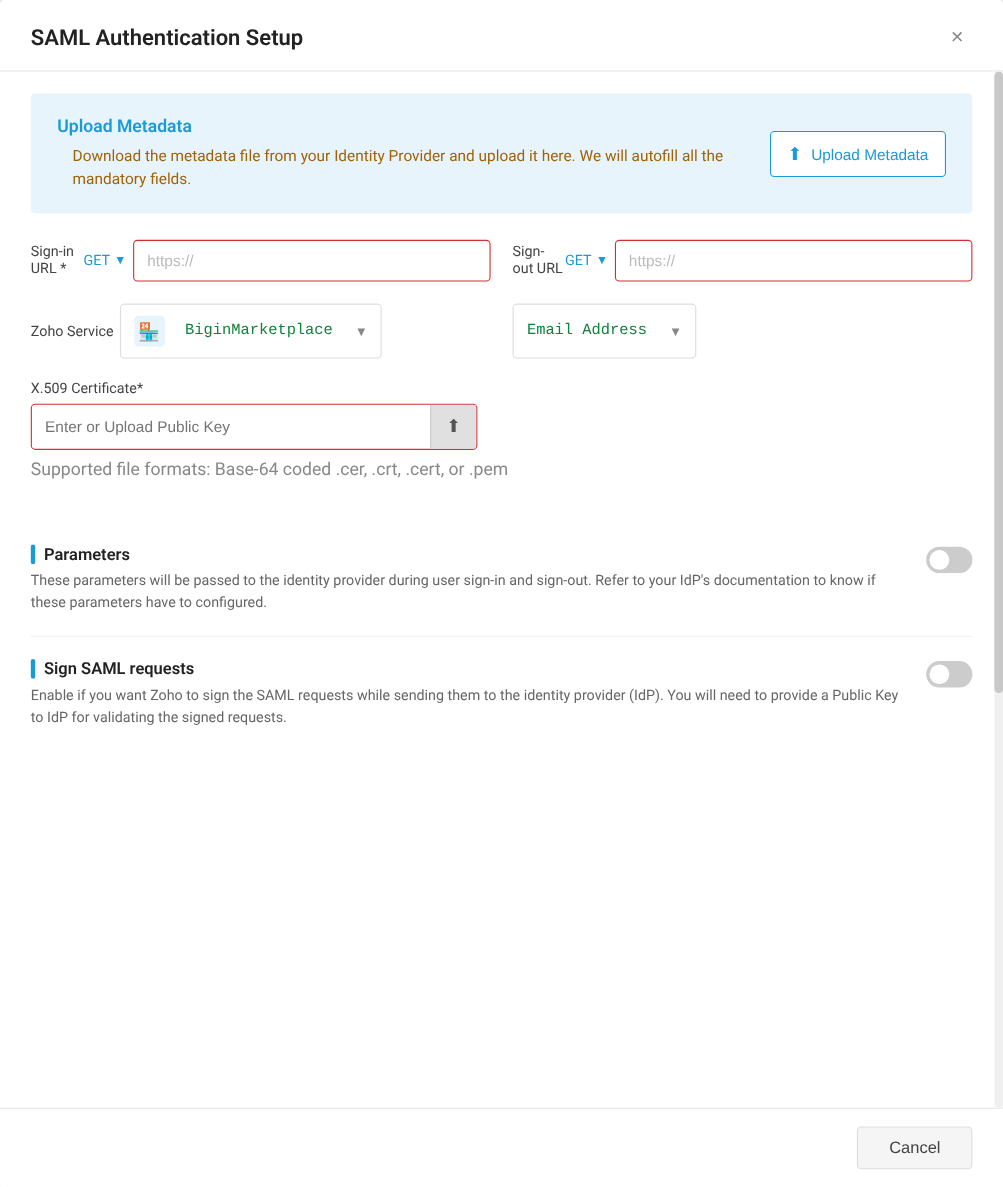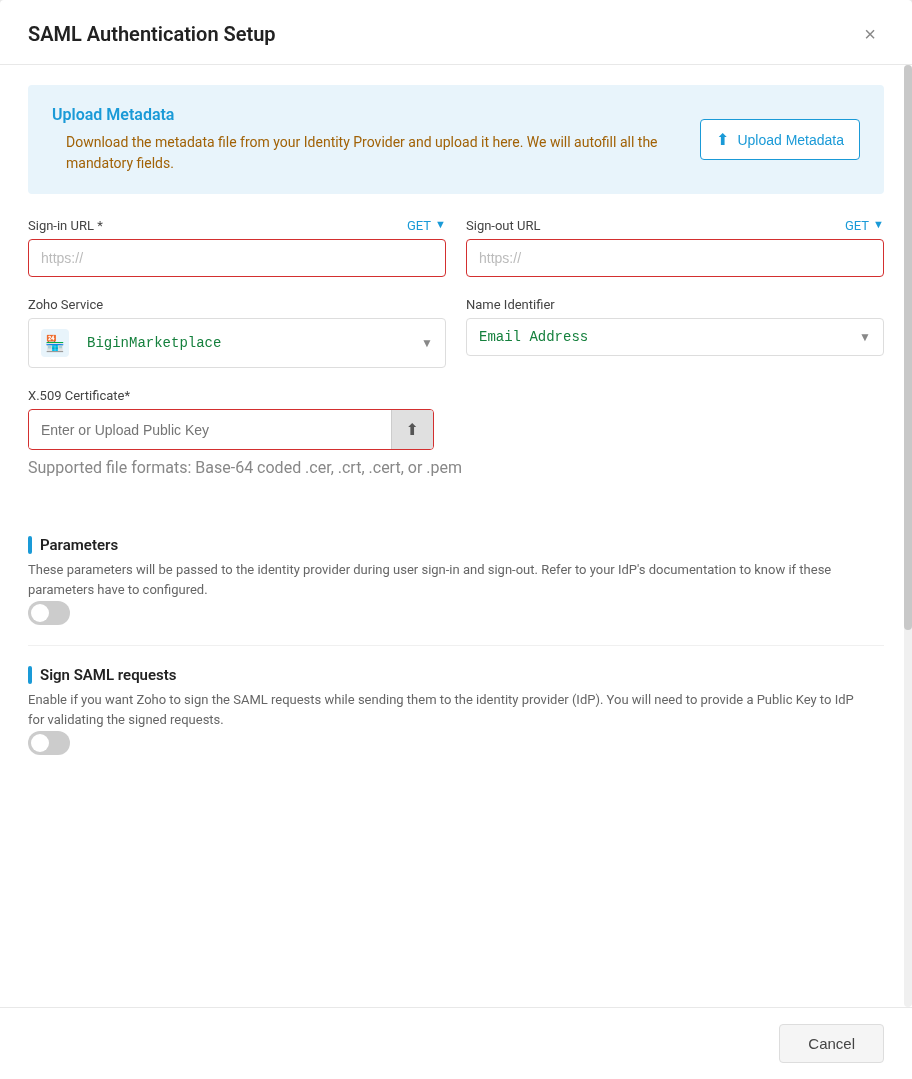--- a/index.html
+++ b/index.html
@@ -92,21 +92,21 @@
       padding: 0 28px;
     }
     .form-row {
       display: flex;
       gap: 20px;
       margin-bottom: 20px;
     }
     .form-group {
       flex: 1;
       display: flex;
-      flex-direction: column;
+      flex-direction: row;
       gap: 6px;
     }
     .form-label {
       font-size: 13px;
       color: #444;
       display: flex;
       align-items: center;
       justify-content: space-between;
     }
     .label-left {
@@ -223,21 +223,20 @@
       display: flex;
       flex-direction: column;
       gap: 0;
     }
     .toggle-row {
       display: flex;
       align-items: flex-start;
       justify-content: space-between;
       padding: 20px 0;
       border-top: 1px solid #f0f0f0;
-      flex-direction: column;
     }
     .toggle-row:first-child {
       border-top: none;
     }
     .toggle-info {
       flex: 1;
       padding-right: 24px;
     }
     .toggle-title {
       font-size: 15px;
@@ -405,23 +404,20 @@
             <span class="form-select">BiginMarketplace</span>
             <span class="select-chevron">▼</span>
             <select class="select-native">
               <option>BiginMarketplace</option>
               <option>Zoho CRM</option>
               <option>Zoho Mail</option>
             </select>
           </div>
         </div>
         <div class="form-group">
-          <div class="form-label">
-            <span class="label-left">Name Identifier</span>
-          </div>
           <div class="form-select-wrapper">
             <span class="form-select" style="padding-left:12px;">Email Address</span>
             <span class="select-chevron">▼</span>
             <select class="select-native">
               <option>Email Address</option>
               <option>Username</option>
               <option>Phone</option>
             </select>
           </div>
         </div>

